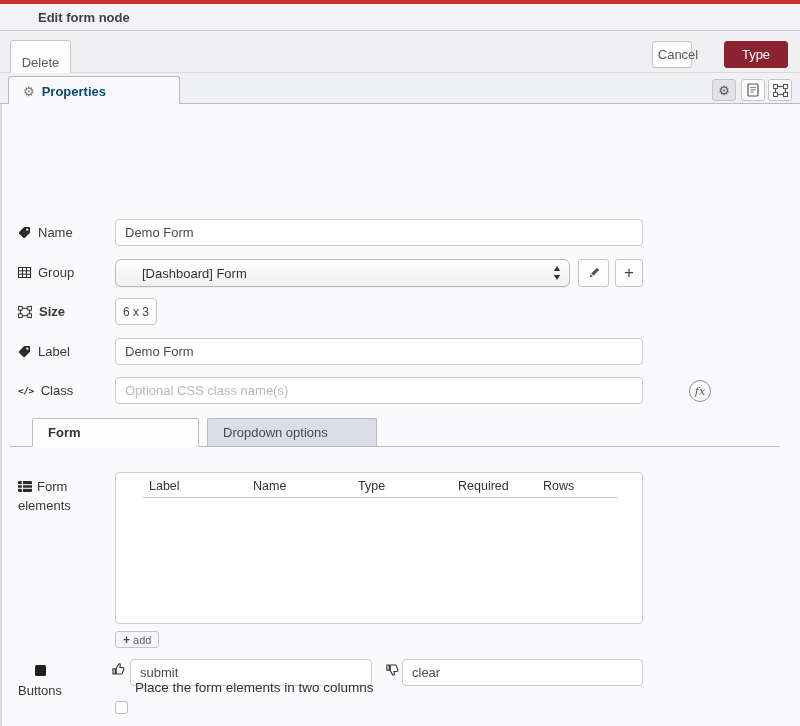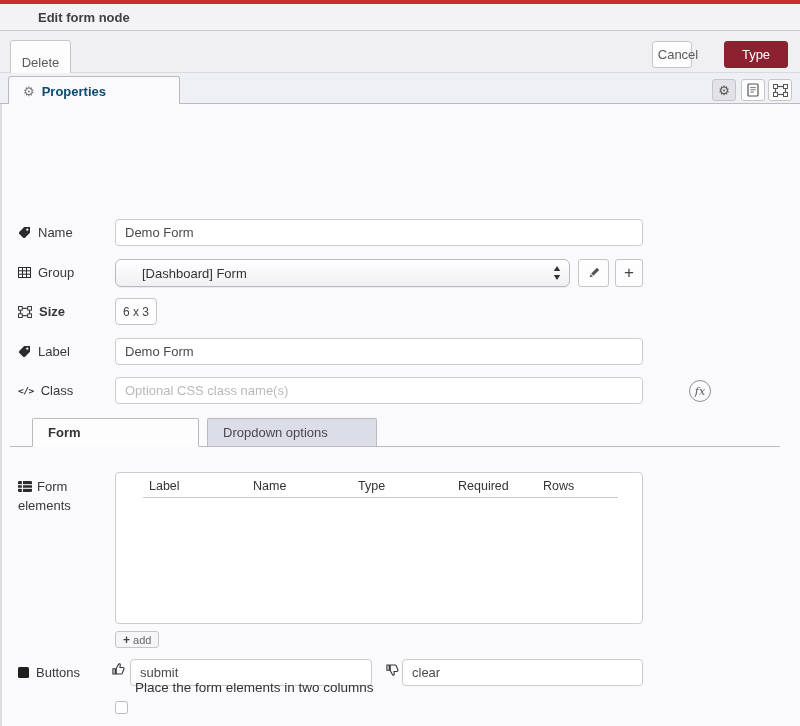--- a/index.html
+++ b/index.html
@@ -233,21 +233,21 @@
         <span style="left:342px;">Required</span>
         <span style="left:427px;">Rows</span>
       </div>
       <div class="el-rule"></div>
     </div>
     <div class="add-btn">
       <span class="plus">+</span>
       <span>add</span>
     </div>
 
-    <div class="row-label" style="left:16px; top:561px;">
+    <div class="row-label" style="left:16px; top:561px;flex-direction:column;">
       <span>
         <svg width="11" height="11" viewBox="0 0 11 11">
             <rect x="0" y="0" width="11" height="11" rx="1.5" fill="#1f1f1f"></rect>
           </svg>
       </span>
       <span>Buttons</span>
     </div>
     <span class="thumb" style="left:109px; top:558px;">
       <svg width="15" height="15" viewBox="0 0 15 15">
           <path d="M5.2 6.5 L7.4 2.4 c.55-1.05 2.05-.6 1.9.55 L8.9 5.5 h2.9 c.85 0 1.4.75 1.1 1.5 l-1.55 4.1 c-.2.55-.75.9-1.3.9 H5.2 Z M1.9 6.8 h2.3 v5.2 H1.9 Z" fill="none" stroke="#333" stroke-width="1.1" stroke-linejoin="round"></path>

